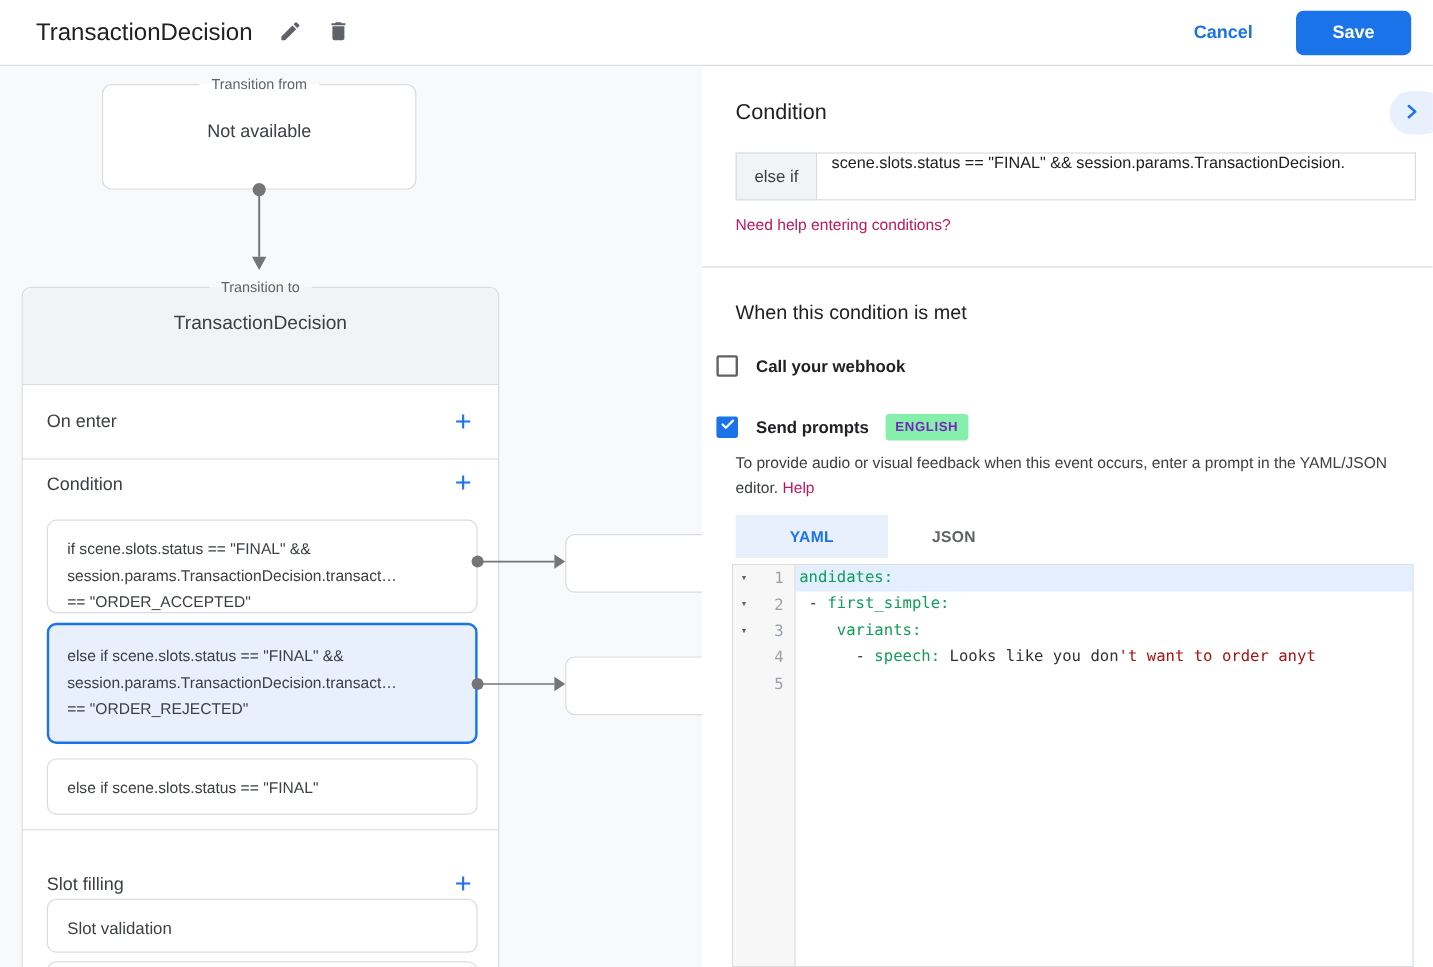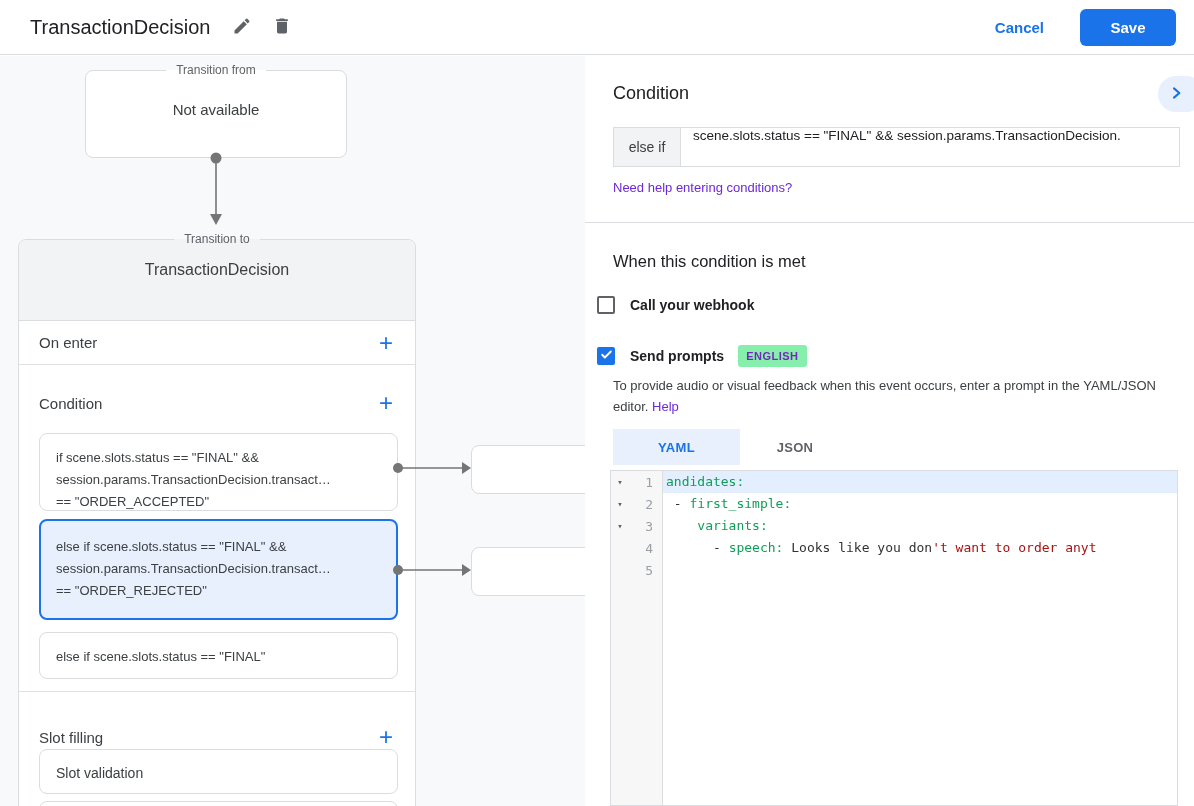--- a/index.html
+++ b/index.html
@@ -59,21 +59,21 @@
   .panel{position:absolute;top:56px;left:585px;right:0;bottom:0;background:#fff;overflow:hidden;}
   .panel-heading{position:absolute;left:28px;top:27px;font-size:18px;color:#202124;}
   .expand-btn{position:absolute;top:20px;right:-10px;width:46px;height:36px;border-radius:18px;
     background:#e8f0fe;border:none;cursor:pointer;display:flex;align-items:center;padding-left:10px;}
   .cond-row{position:absolute;left:28px;right:14px;top:71px;height:40px;display:flex;}
   .cond-prefix{width:68px;background:#f1f3f4;border:1px solid #dadce0;display:flex;
     align-items:center;justify-content:center;font-size:14px;color:#3c4043;}
   .cond-input{flex:1;border:1px solid #dadce0;border-left:none;background:#fff;font-size:13.5px;
     color:#202124;padding:0 12px;outline:none;font-family:"Liberation Sans",sans-serif;
     white-space:nowrap;overflow:hidden;}
-  .link{color:#6d28d9;font-size:13px;text-decoration:none;cursor:pointer;}
+  .link{color:#be185d;font-size:13px;text-decoration:none;cursor:pointer;}
   .help-link{position:absolute;left:28px;top:124px;}
   .panel-divider{position:absolute;left:0;right:0;top:166px;border-top:1px solid #dadce0;}
   .when-heading{position:absolute;left:28px;top:196px;font-size:16.5px;color:#202124;}
 
   .check-row{position:absolute;left:12px;display:flex;align-items:center;cursor:pointer;}
   .checkbox{width:18px;height:18px;border:2px solid #5f6368;border-radius:2px;background:#fff;
     display:flex;align-items:center;justify-content:center;}
   .checkbox.checked{background:#1a73e8;border-color:#1a73e8;}
   .check-row .clabel{font-size:14px;font-weight:bold;color:#202124;margin-left:15px;}
   .lang-badge{margin-left:14px;background:#86efac;color:#7627bb;font-size:11px;font-weight:bold;
@@ -146,21 +146,21 @@
     <circle cx="398" cy="514" r="5" fill="#757575"></circle>
   </svg>
 
   <div class="scene-card">
     <span class="legend on-gray" style="z-index:6">Transition to</span>
 
     <div class="scene-header">
       <div class="scene-title">TransactionDecision</div>
     </div>
 
-    <div class="section-row" style="top:81px;height:44px;border-bottom:1px solid #e0e0e0;">
+    <div class="section-row" style="top:81px;height:62px;border-bottom:1px solid #e0e0e0;">
       <span class="lbl">On enter</span>
       <button class="add-btn">+</button>
     </div>
 
     <div class="section-row" style="top:139px;height:48px;">
       <span class="lbl">Condition</span>
       <button class="add-btn">+</button>
     </div>
 
     <div class="cond-card" style="top:193px;height:78px;">

